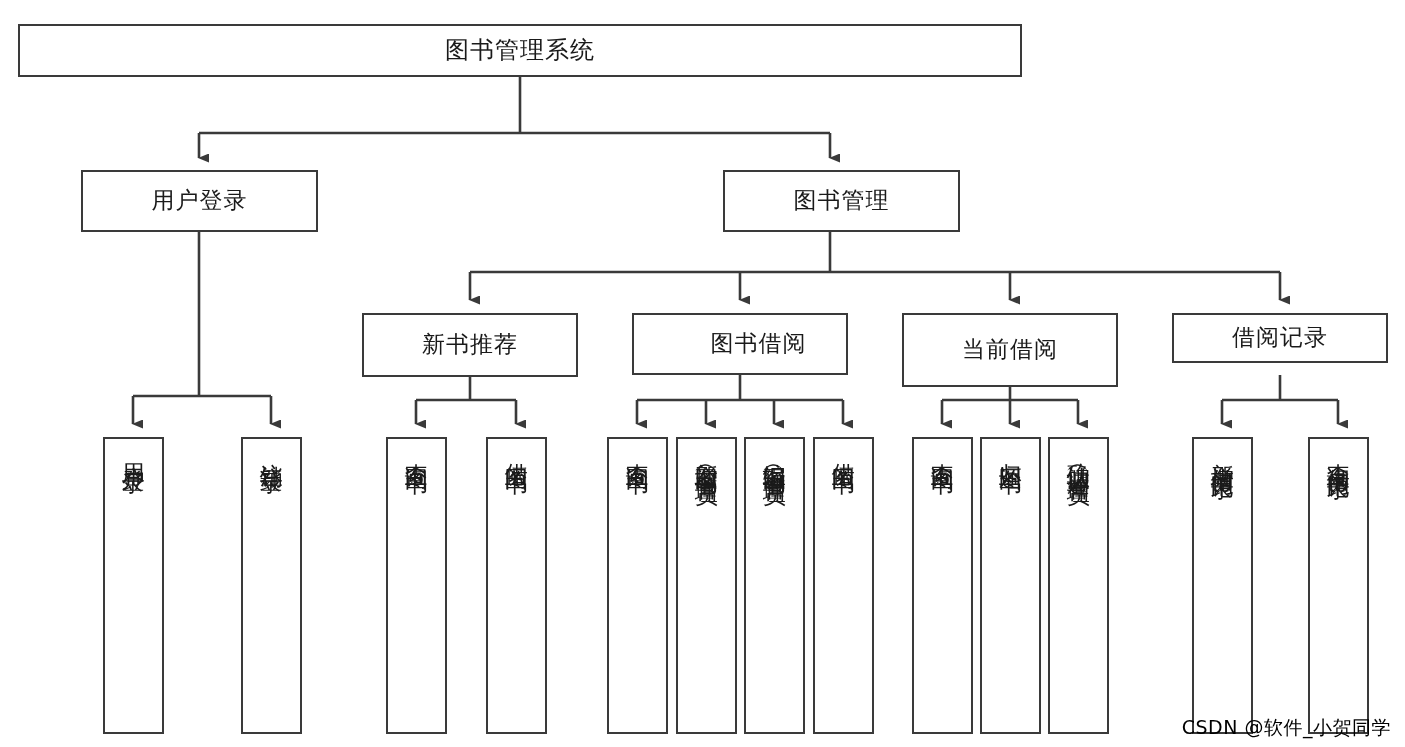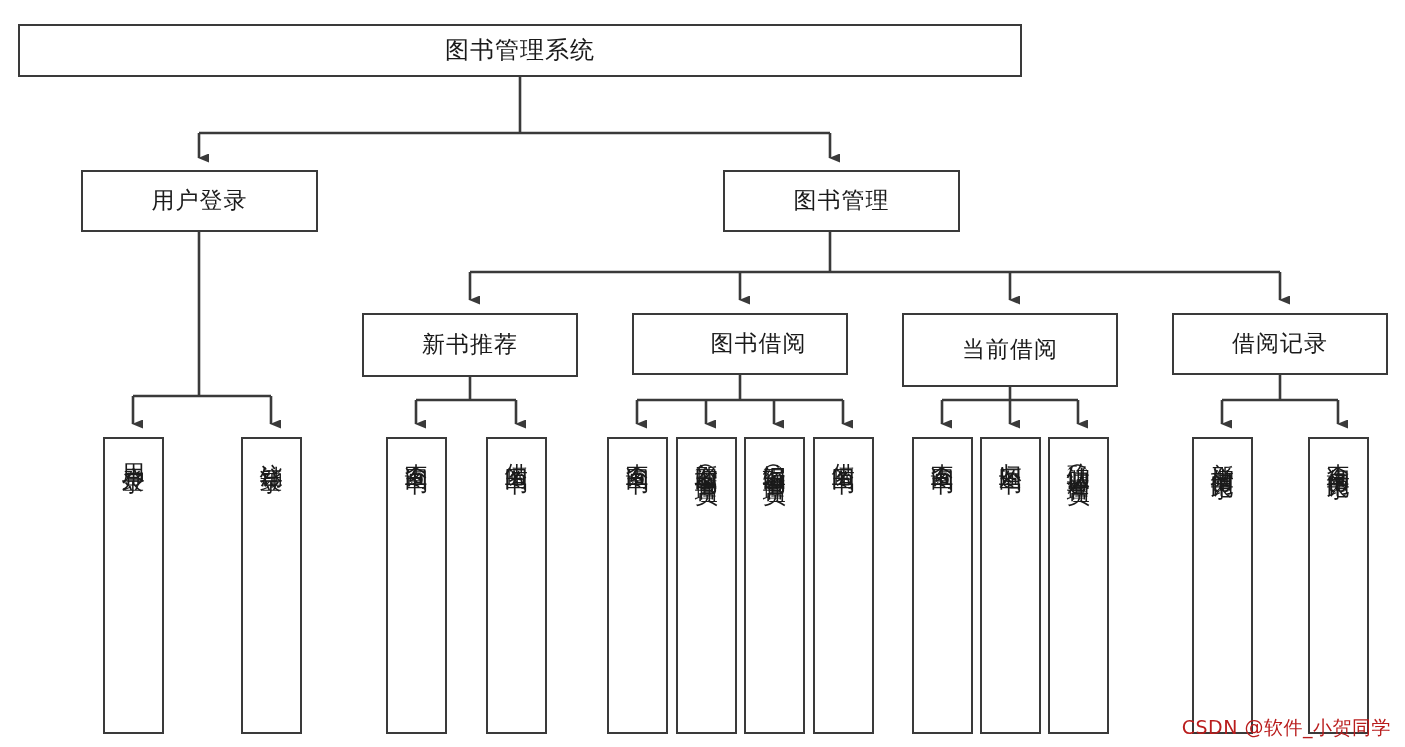--- a/index.html
+++ b/index.html
@@ -56,21 +56,21 @@
     line-height: 1.32;
     letter-spacing: 3px;
     white-space: nowrap;
     color: #1a1a1a;
   }
   .watermark {
     position: absolute;
     right: 14px;
     bottom: 6px;
     font-size: 19px;
-    color: #b91c1c;
+    color: #000000;
     letter-spacing: 0.5px;
     white-space: nowrap;
     margin-left: 25px;
   }
 </style>
 </head>
 <body>
 
 <div id="canvas">
 
@@ -138,21 +138,21 @@
 
   <div class="node horizontal" style="left:362px; top:313px; width:216px; height:64px;">
     <span>新书推荐</span>
   </div>
   <div class="node horizontal" style="left:632px; top:313px; width:216px; height:62px;padding-left:37px;">
     <span>图书借阅</span>
   </div>
   <div class="node horizontal" style="left:902px; top:313px; width:216px; height:74px;">
     <span>当前借阅</span>
   </div>
-  <div class="node horizontal" style="left:1172px; top:313px; width:216px; height:62px;align-items:center;">
+  <div class="node horizontal" style="left:1172px; top:313px; width:216px; height:50px;align-items:center;">
     <span>借阅记录</span>
   </div>
 
   <div class="node leaf" style="left:103px; top:437px; width:61px; height:297px;">
     <span class="vlabel">用户登录</span>
   </div>
   <div class="node leaf" style="left:241px; top:437px; width:61px; height:297px;">
     <span class="vlabel">注销登录</span>
   </div>
 

